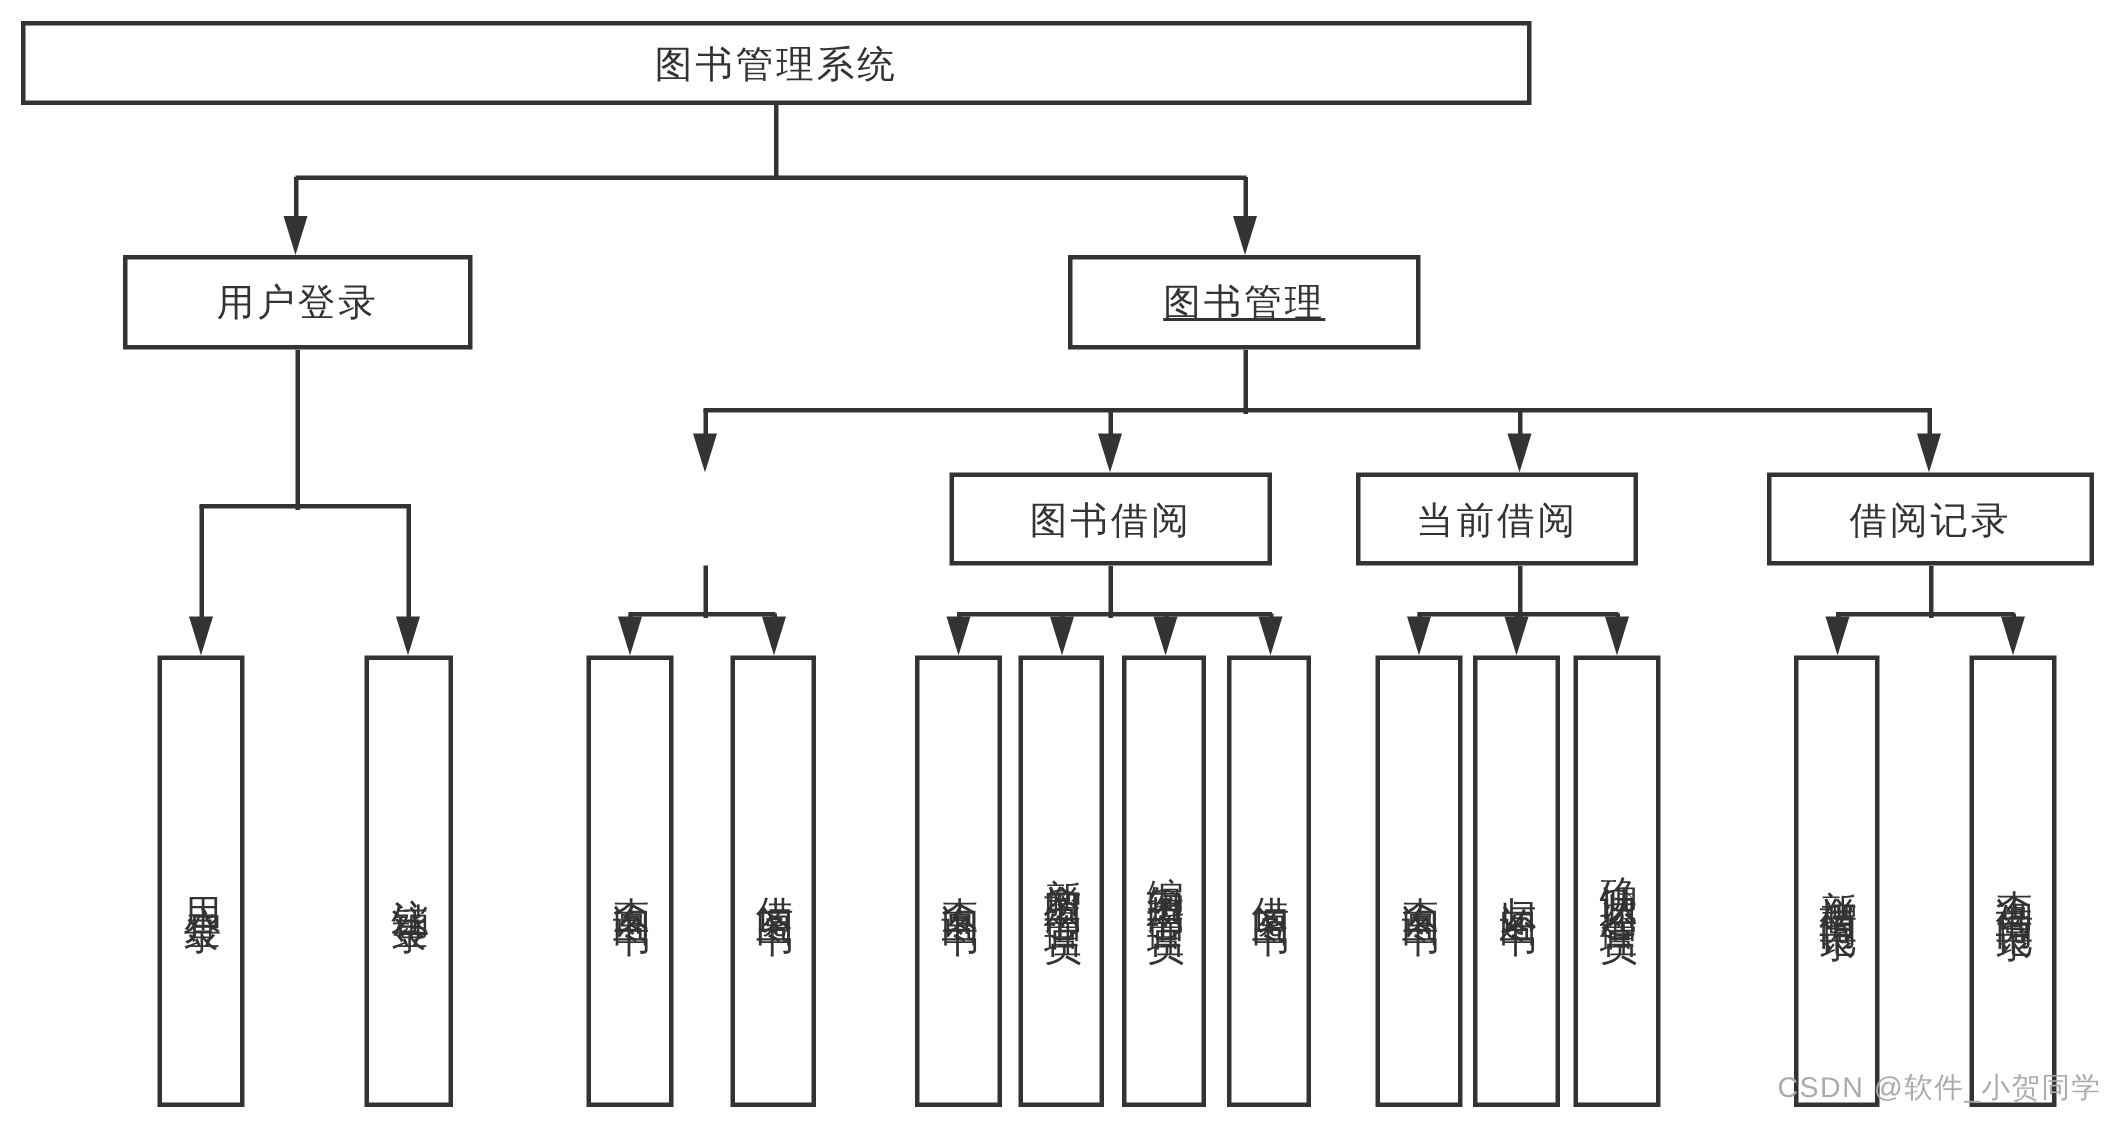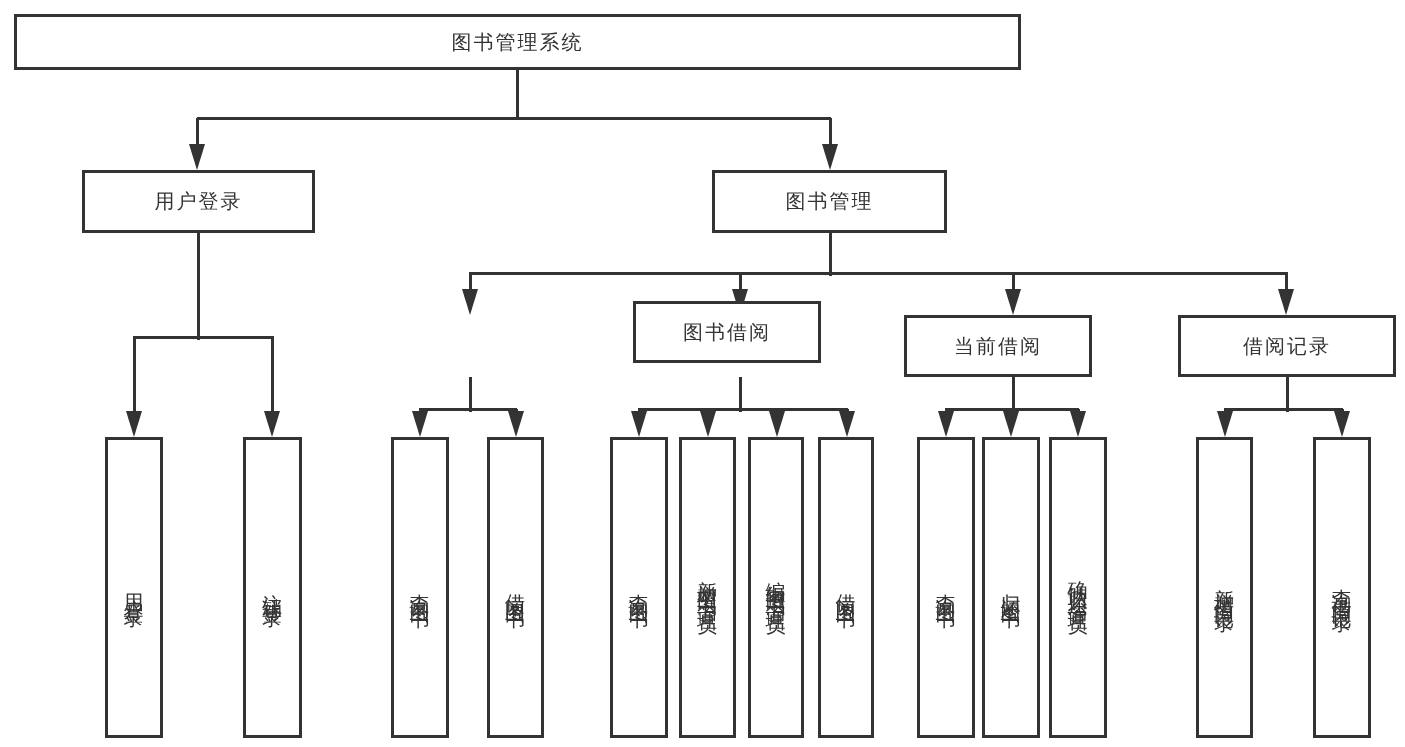--- a/index.html
+++ b/index.html
@@ -15,21 +15,21 @@
     position: absolute;
     box-sizing: border-box;
     background: var(--bg, #ffffff);
     border: 3px solid var(--border, #333333);
     display: flex;
     align-items: center;
     justify-content: center;
     color: var(--text, #333333);
   }
   .box .label {
-    font-size: 20px;
+    font-size: 25px;
     letter-spacing: 2px;
     white-space: nowrap;
     color: var(--text, #333333);
   }
   .box.v .label {
     writing-mode: vertical-rl;
     text-orientation: mixed;
     letter-spacing: 5px;
     line-height: 1;
     white-space: normal;
@@ -54,20 +54,21 @@
     letter-spacing: 1px;
     color: var(--wm, #ababab);
     z-index: 10;
     white-space: nowrap;
   }
 </style>
 </head>
 <body>
 
 <div id="canvas" style="--line: #333333; --border: #333333; --text: #333333; --bg: #ffffff; --wm: #ababab;">
+  <div class="watermark">CSDN @软件_小贺同学</div>
 <div class="vline" style="left: 516px; top: 70px; width: 3px; height: 49px;"></div>
     <div class="vline" style="left: 197px; top: 233px; width: 3px; height: 107px;"></div>
     <div class="vline" style="left: 829px; top: 233px; width: 3px; height: 43px;"></div>
     <div class="vline" style="left: 469px; top: 377px; width: 3px; height: 35px;"></div>
     <div class="vline" style="left: 739px; top: 377px; width: 3px; height: 35px;"></div>
     <div class="vline" style="left: 1012px; top: 377px; width: 3px; height: 35px;"></div>
     <div class="vline" style="left: 1286px; top: 377px; width: 3px; height: 35px;"></div>
     <div class="hline" style="left: 197px; top: 117px; width: 634px; height: 3px;"></div>
     <div class="hline" style="left: 133px; top: 336px; width: 141px; height: 3px;"></div>
     <div class="hline" style="left: 469px; top: 272px; width: 819px; height: 3px;"></div>
@@ -112,24 +113,24 @@
     <div class="vline" style="left: 1224px; top: 409px; width: 3px; height: 4px;"></div>
     <div class="arrowhead" style="left: 1217px; top: 411px;"></div>
     <div class="vline" style="left: 1341px; top: 409px; width: 3px; height: 4px;"></div>
     <div class="arrowhead" style="left: 1334px; top: 411px;"></div>
     <div class="box h" style="left: 14px; top: 14px; width: 1007px; height: 56px;">
       <span class="label">图书管理系统</span>
     </div>
     <div class="box h" style="left: 82px; top: 170px; width: 233px; height: 63px;">
       <span class="label">用户登录</span>
     </div>
-    <div class="box h" style="left: 712px; top: 170px; width: 235px; height: 63px;">
+    <div class="box h" style="left: 712px; top: 170px; width: 235px; height: 63px; text-decoration: underline;">
       <span class="label">图书管理</span>
     </div>
-    <div class="box h" style="left: 633px; top: 301px; width: 188px; height: 62px;">
+    <div class="box h" style="left: 633px; top: 315px; width: 215px; height: 62px;">
       <span class="label">图书借阅</span>
     </div>
     <div class="box h" style="left: 904px; top: 315px; width: 188px; height: 62px;">
       <span class="label">当前借阅</span>
     </div>
     <div class="box h" style="left: 1178px; top: 315px; width: 218px; height: 62px;">
       <span class="label">借阅记录</span>
     </div>
     <div class="box v" style="left: 105px; top: 437px; width: 58px; height: 301px;">
       <span class="label">用户登录</span>

